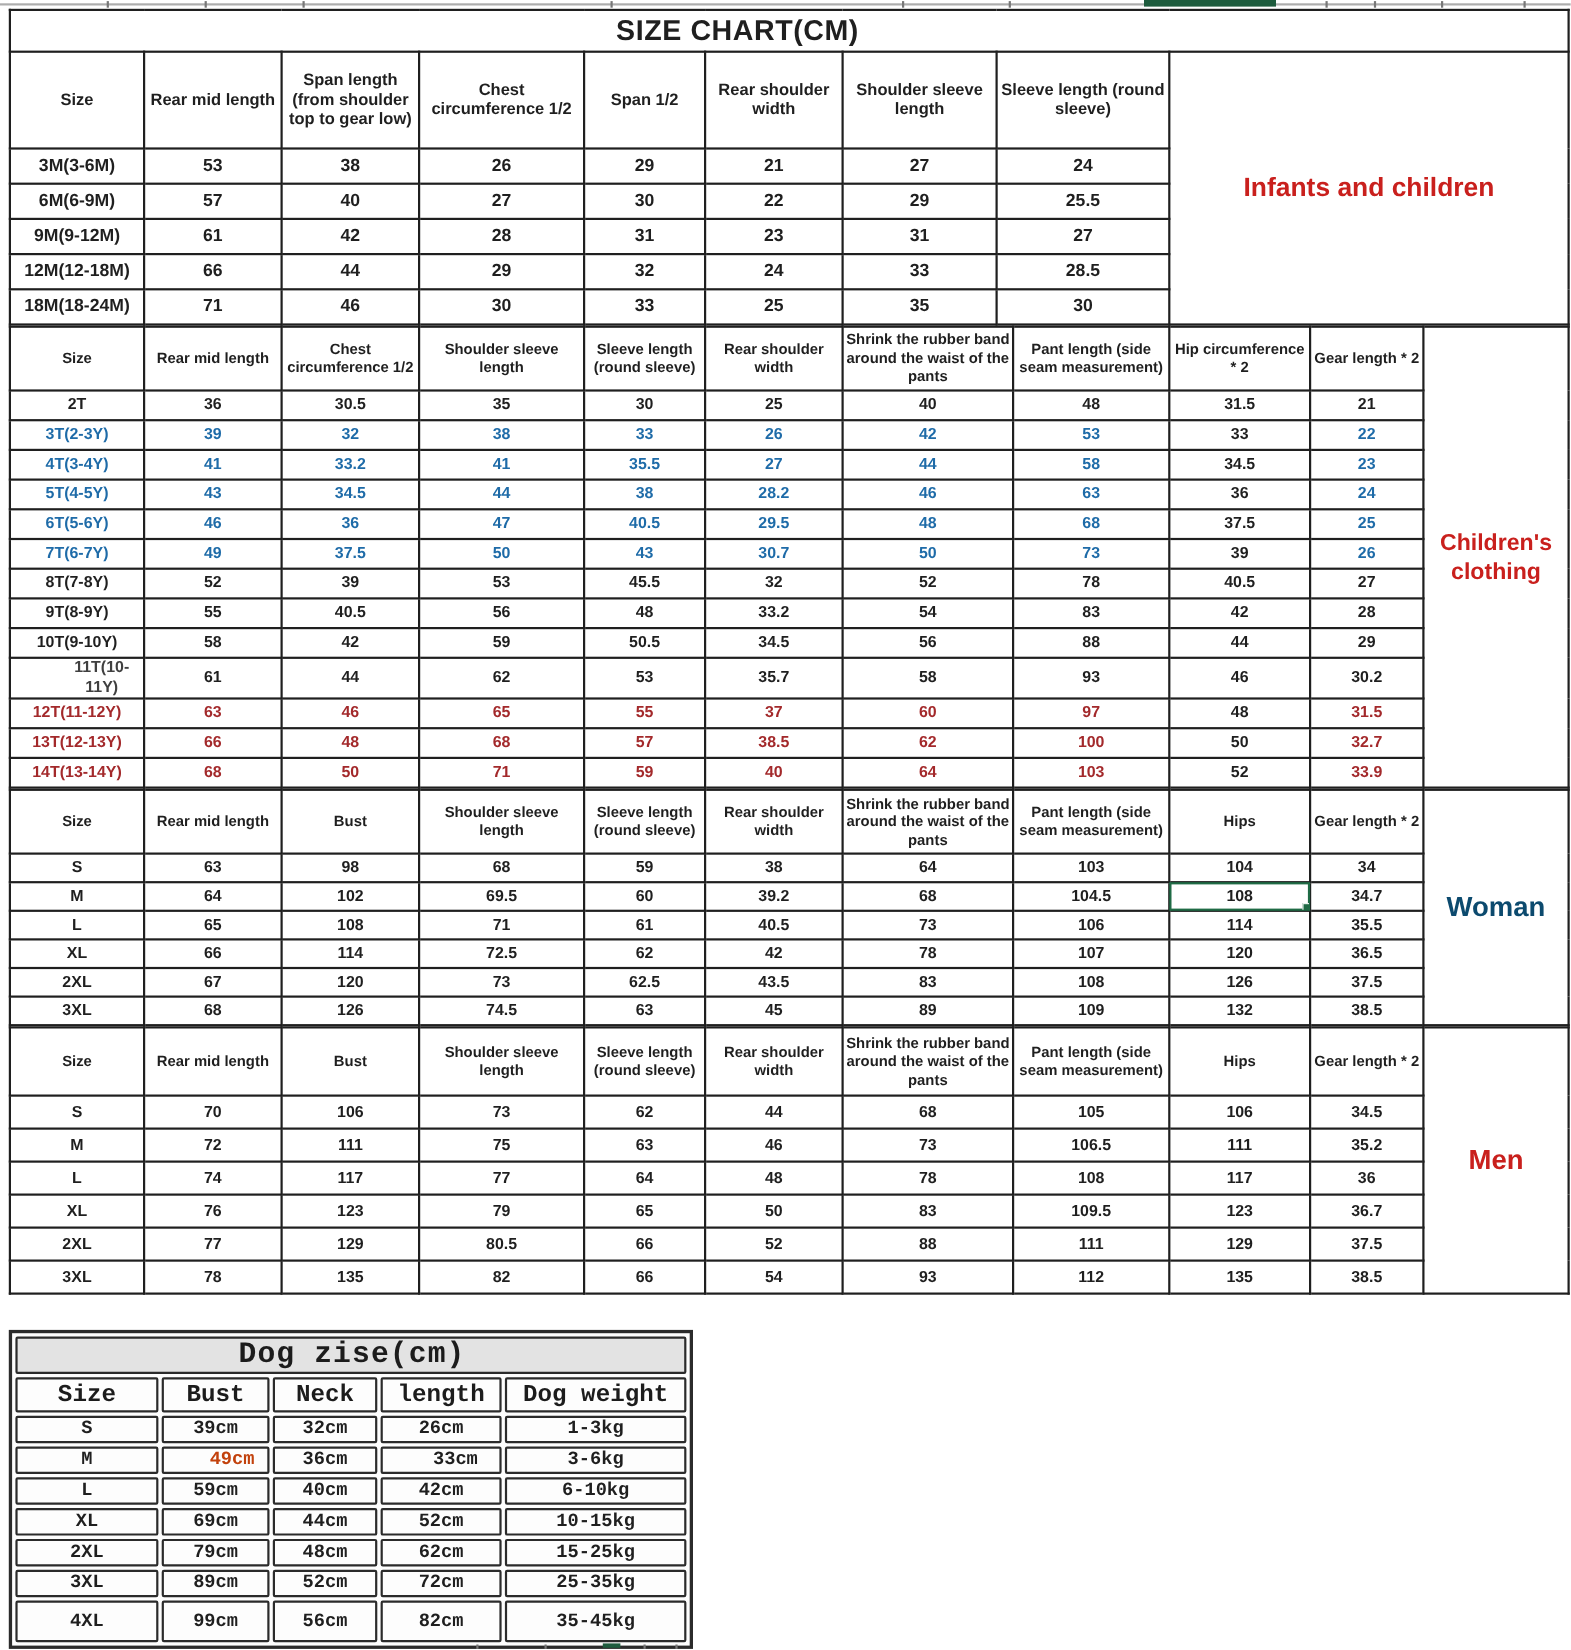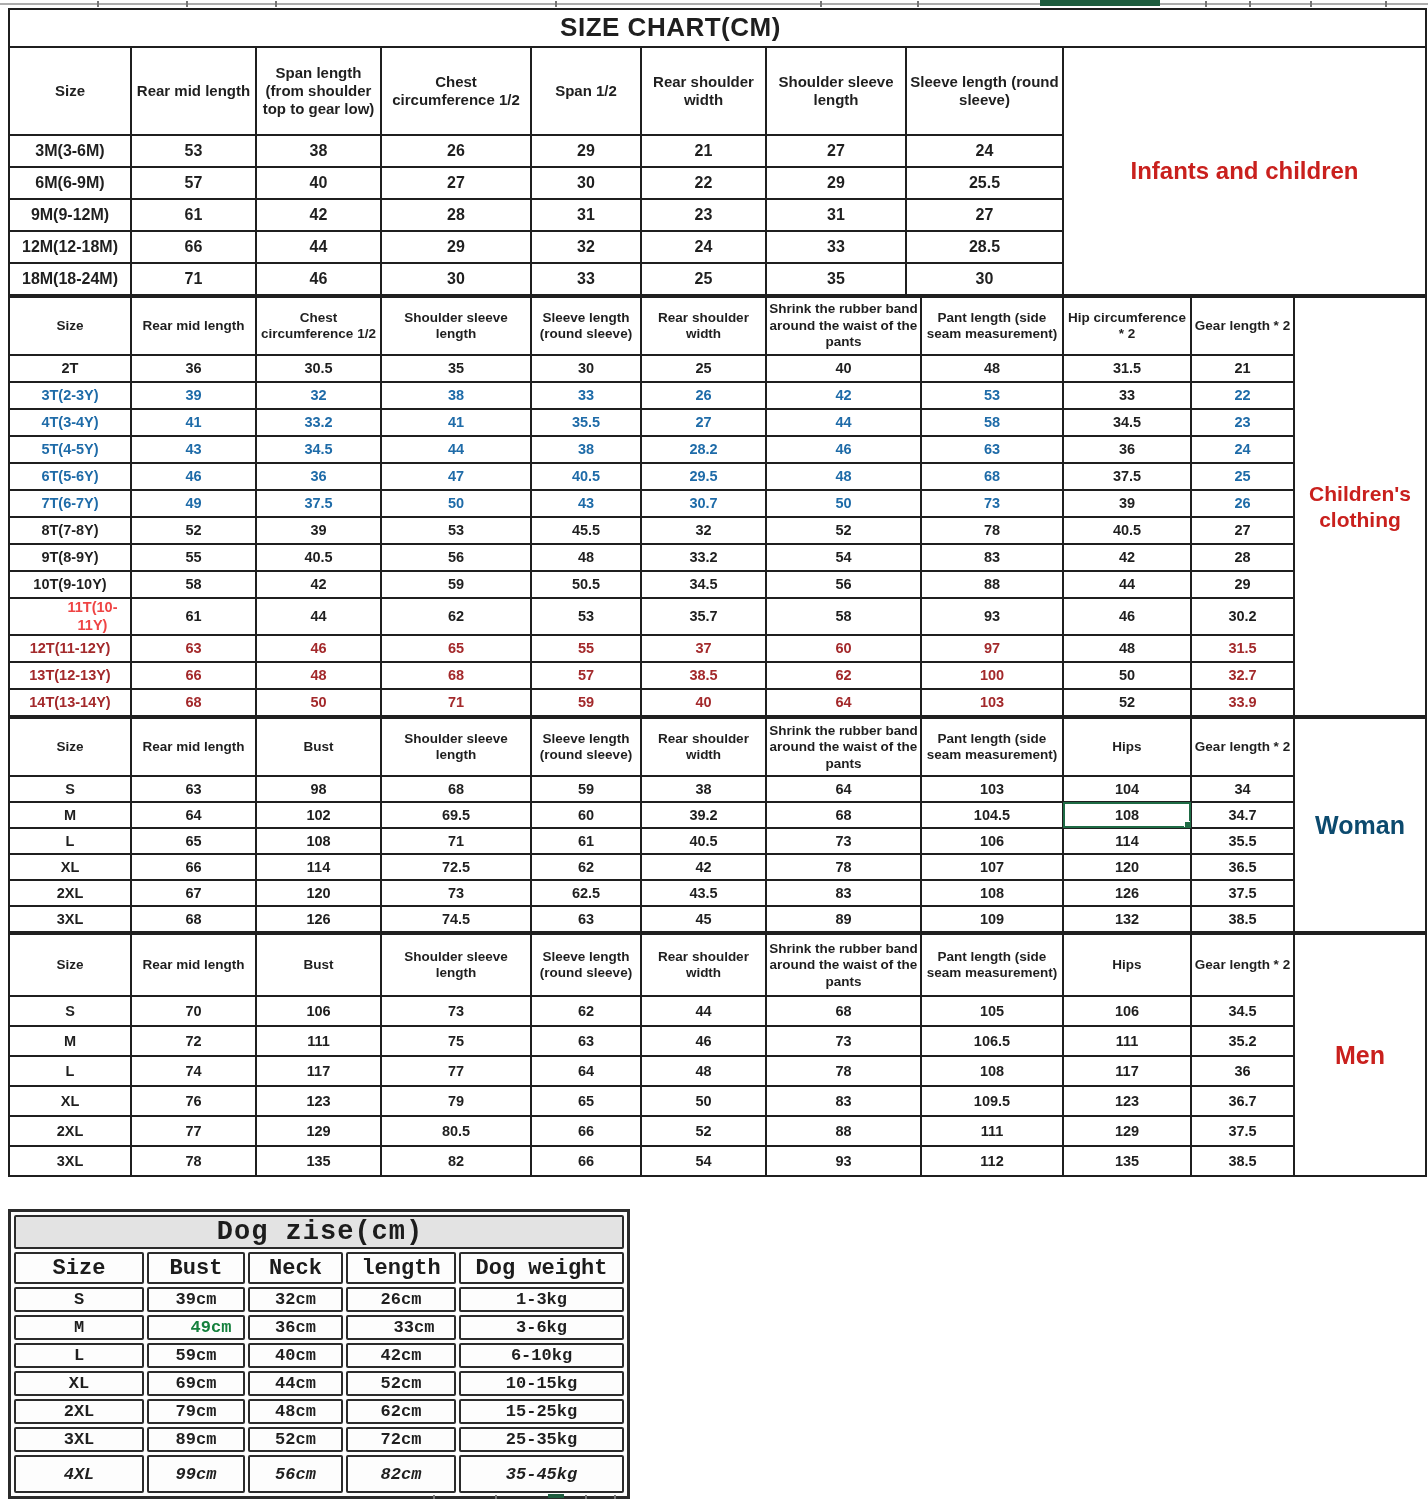--- a/index.html
+++ b/index.html
@@ -47,21 +47,21 @@
   }
   table.dog td,table.dog th{
     border:2px solid #2b2b2b;border-radius:2px;text-align:center;vertical-align:middle;
     font-weight:bold;color:#1c1c1c;padding:0 2px;overflow:hidden;
   }
   table.dog tr.title-row td.title{
     height:28px;font-size:27px;background:#e3e3e3;padding-right:0;letter-spacing:1px;
   }
   table.dog tr.header-row th{height:28px;font-size:22px;}
   table.dog tr.data-row td{height:21px;font-size:17px;}
-  table.dog tr.data-row:last-child td{height:34px;font-style:italic;}
+  table.dog tr.data-row:last-child td{height:34px;}
   
   .grid-strip{position:absolute;left:0;width:1428px;height:8px;}
   .grid-strip .hline{position:absolute;top:3px;left:0;width:100%;height:2px;background:#adadad;}
   .grid-strip .tick{position:absolute;top:1px;width:2px;height:6px;background:#777;}
   .grid-strip .green-seg{position:absolute;top:0;height:6px;background:#1e5c3e;}
   .strip-top{top:0;}
   .strip-bottom{top:1492px;}
 </style>
 </head>
 <body>
@@ -291,21 +291,21 @@
           <td style="color: rgb(31, 31, 31);">42</td>
           <td style="color: rgb(31, 31, 31);">59</td>
           <td style="color: rgb(31, 31, 31);">50.5</td>
           <td style="color: rgb(31, 31, 31);">34.5</td>
           <td style="color: rgb(31, 31, 31);">56</td>
           <td style="color: rgb(31, 31, 31);">88</td>
           <td style="color: rgb(31, 31, 31);">44</td>
           <td style="color: rgb(31, 31, 31);">29</td>
         </tr>
         <tr class="data-row">
-          <td style="color: #ef4444; padding-left: 47px;">11T(10-11Y)</td>
+          <td style="color: #404040; padding-left: 47px;">11T(10-11Y)</td>
           <td style="color: rgb(31, 31, 31);">61</td>
           <td style="color: rgb(31, 31, 31);">44</td>
           <td style="color: rgb(31, 31, 31);">62</td>
           <td style="color: rgb(31, 31, 31);">53</td>
           <td style="color: rgb(31, 31, 31);">35.7</td>
           <td style="color: rgb(31, 31, 31);">58</td>
           <td style="color: rgb(31, 31, 31);">93</td>
           <td style="color: rgb(31, 31, 31);">46</td>
           <td style="color: rgb(31, 31, 31);">30.2</td>
         </tr>
@@ -572,21 +572,21 @@
         </tr>
         <tr class="data-row">
           <td style="color: rgb(31, 31, 31);">S</td>
           <td style="color: rgb(31, 31, 31);">39cm</td>
           <td style="color: rgb(31, 31, 31);">32cm</td>
           <td style="color: rgb(31, 31, 31);">26cm</td>
           <td style="color: rgb(31, 31, 31);">1-3kg</td>
         </tr>
         <tr class="data-row">
           <td style="color: rgb(31, 31, 31);">M</td>
-          <td style="color: #15803d; padding-left: 32px;">49cm</td>
+          <td style="color: #c2410c; padding-left: 32px;">49cm</td>
           <td style="color: rgb(31, 31, 31);">36cm</td>
           <td style="color: rgb(31, 31, 31); padding-left: 28px;">33cm</td>
           <td style="color: rgb(31, 31, 31);">3-6kg</td>
         </tr>
         <tr class="data-row">
           <td style="color: rgb(31, 31, 31);">L</td>
           <td style="color: rgb(31, 31, 31);">59cm</td>
           <td style="color: rgb(31, 31, 31);">40cm</td>
           <td style="color: rgb(31, 31, 31);">42cm</td>
           <td style="color: rgb(31, 31, 31);">6-10kg</td>

